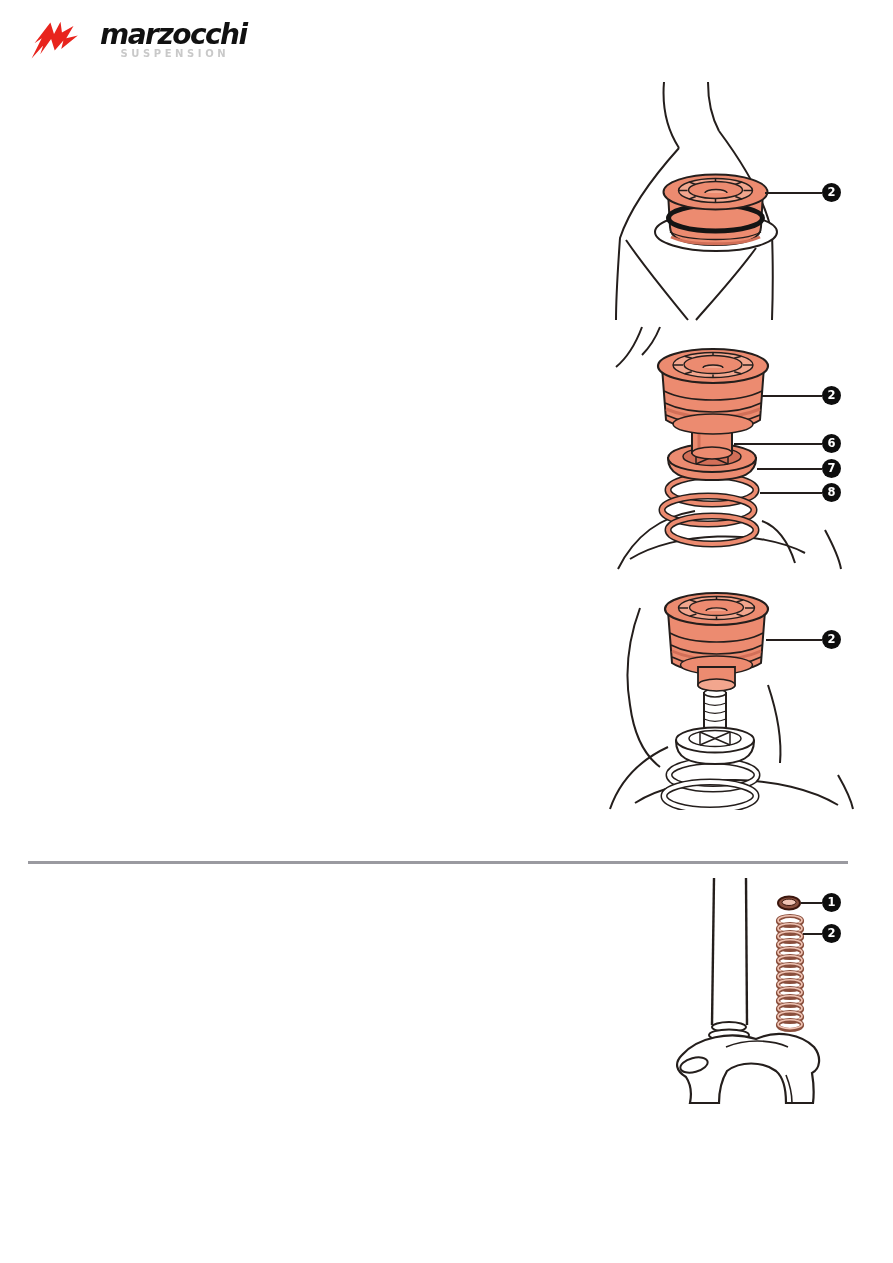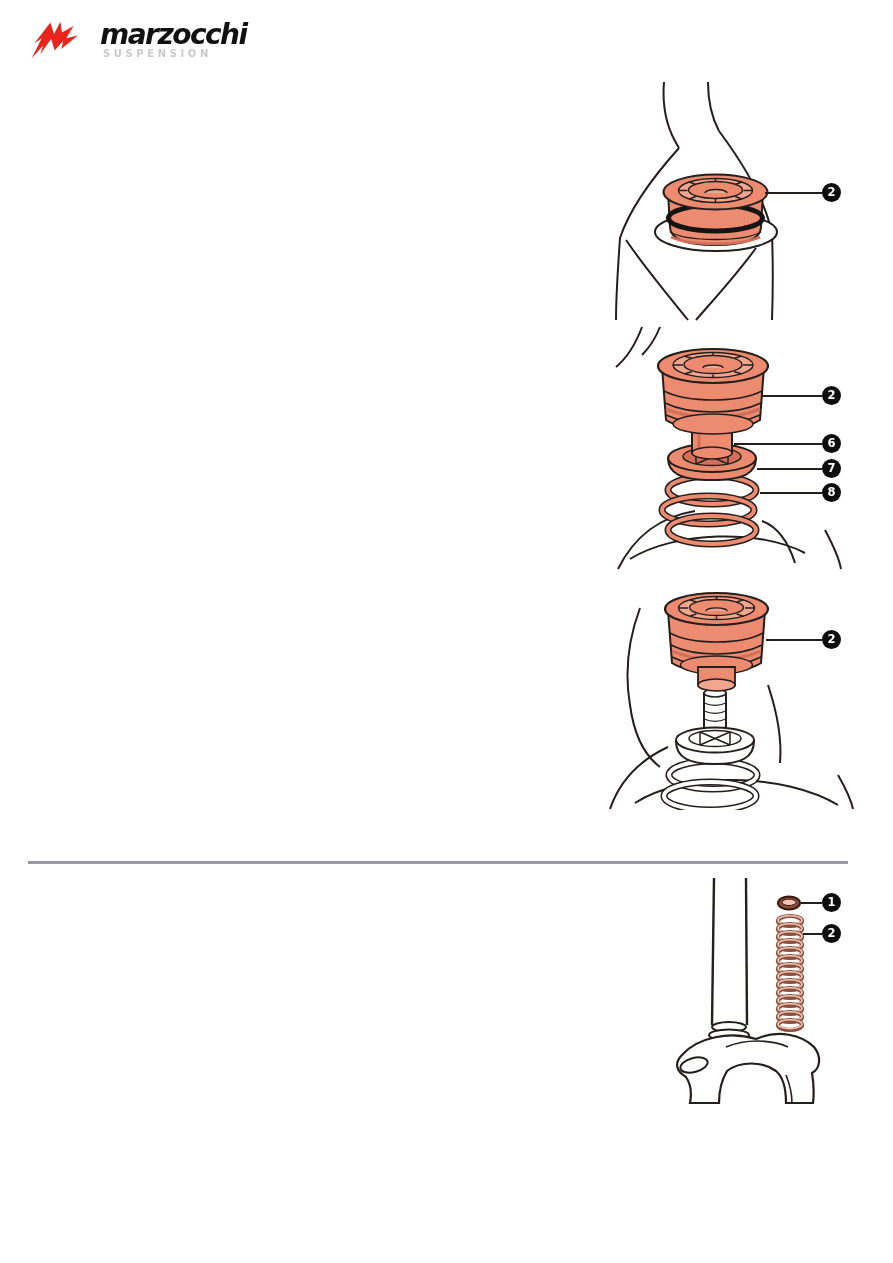--- a/index.html
+++ b/index.html
@@ -14,21 +14,21 @@
     font-family:"Liberation Sans", sans-serif;overflow:hidden;
   }
   .logo-icon{position:absolute;left:28px;top:16px;width:52px;height:46px;}
   .logo-text{position:absolute;left:100px;top:21px;}
   .brand{
     font-family:"DejaVu Sans", sans-serif;font-weight:bold;font-style:italic;
     font-size:28px;line-height:27px;letter-spacing:-1.5px;color:var(--brand-text);
   }
   .tagline{
     font-family:"DejaVu Sans", sans-serif;font-weight:bold;font-size:10px;
-    line-height:11px;letter-spacing:3.6px;color:var(--tagline-text);margin-left:3px;
+    line-height:11px;letter-spacing:3.6px;color:var(--tagline-text);margin-left:3px;text-align:center;
   }
   .figure{position:absolute;}
   .figure svg{display:block;position:absolute;left:0;top:0;}
   .badge{
     position:absolute;width:19px;height:19px;border-radius:50%;
     background:var(--badge-bg);color:var(--badge-text);text-align:center;
     font-family:"DejaVu Sans", sans-serif;font-weight:bold;font-size:11.5px;line-height:19px;
   }
   .leader{position:absolute;height:1.6px;background:var(--line);}
   .divider{

